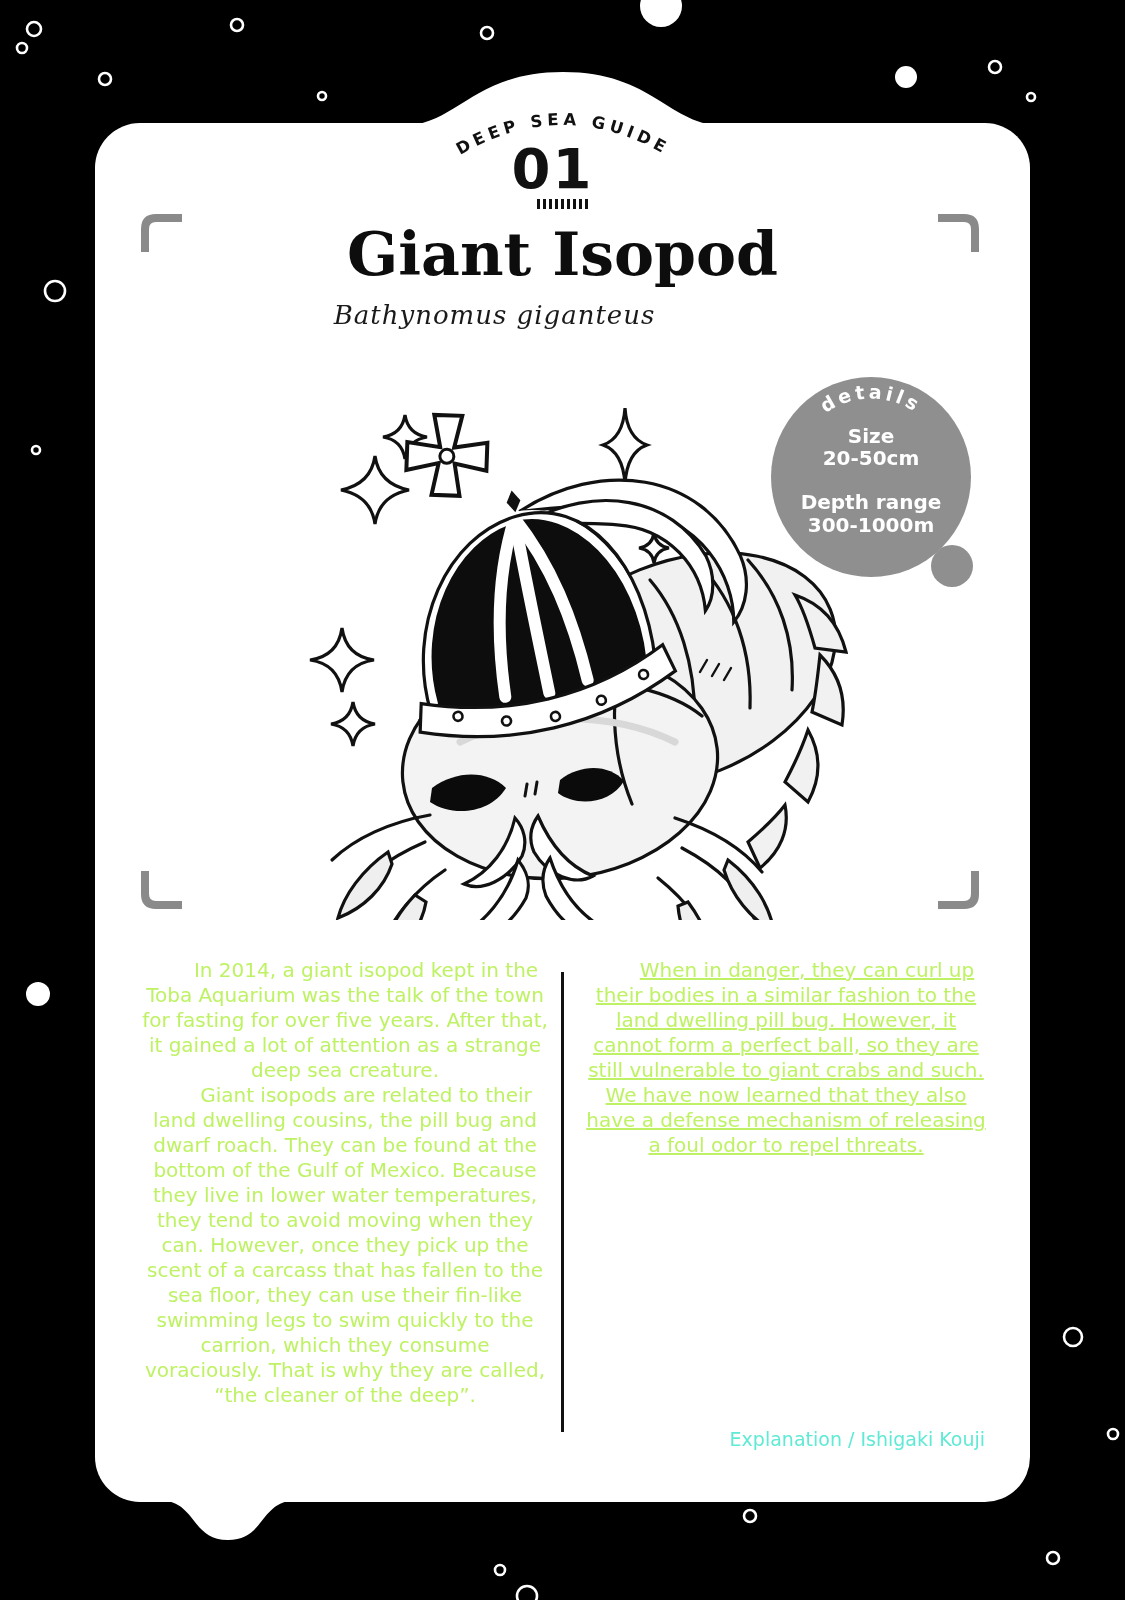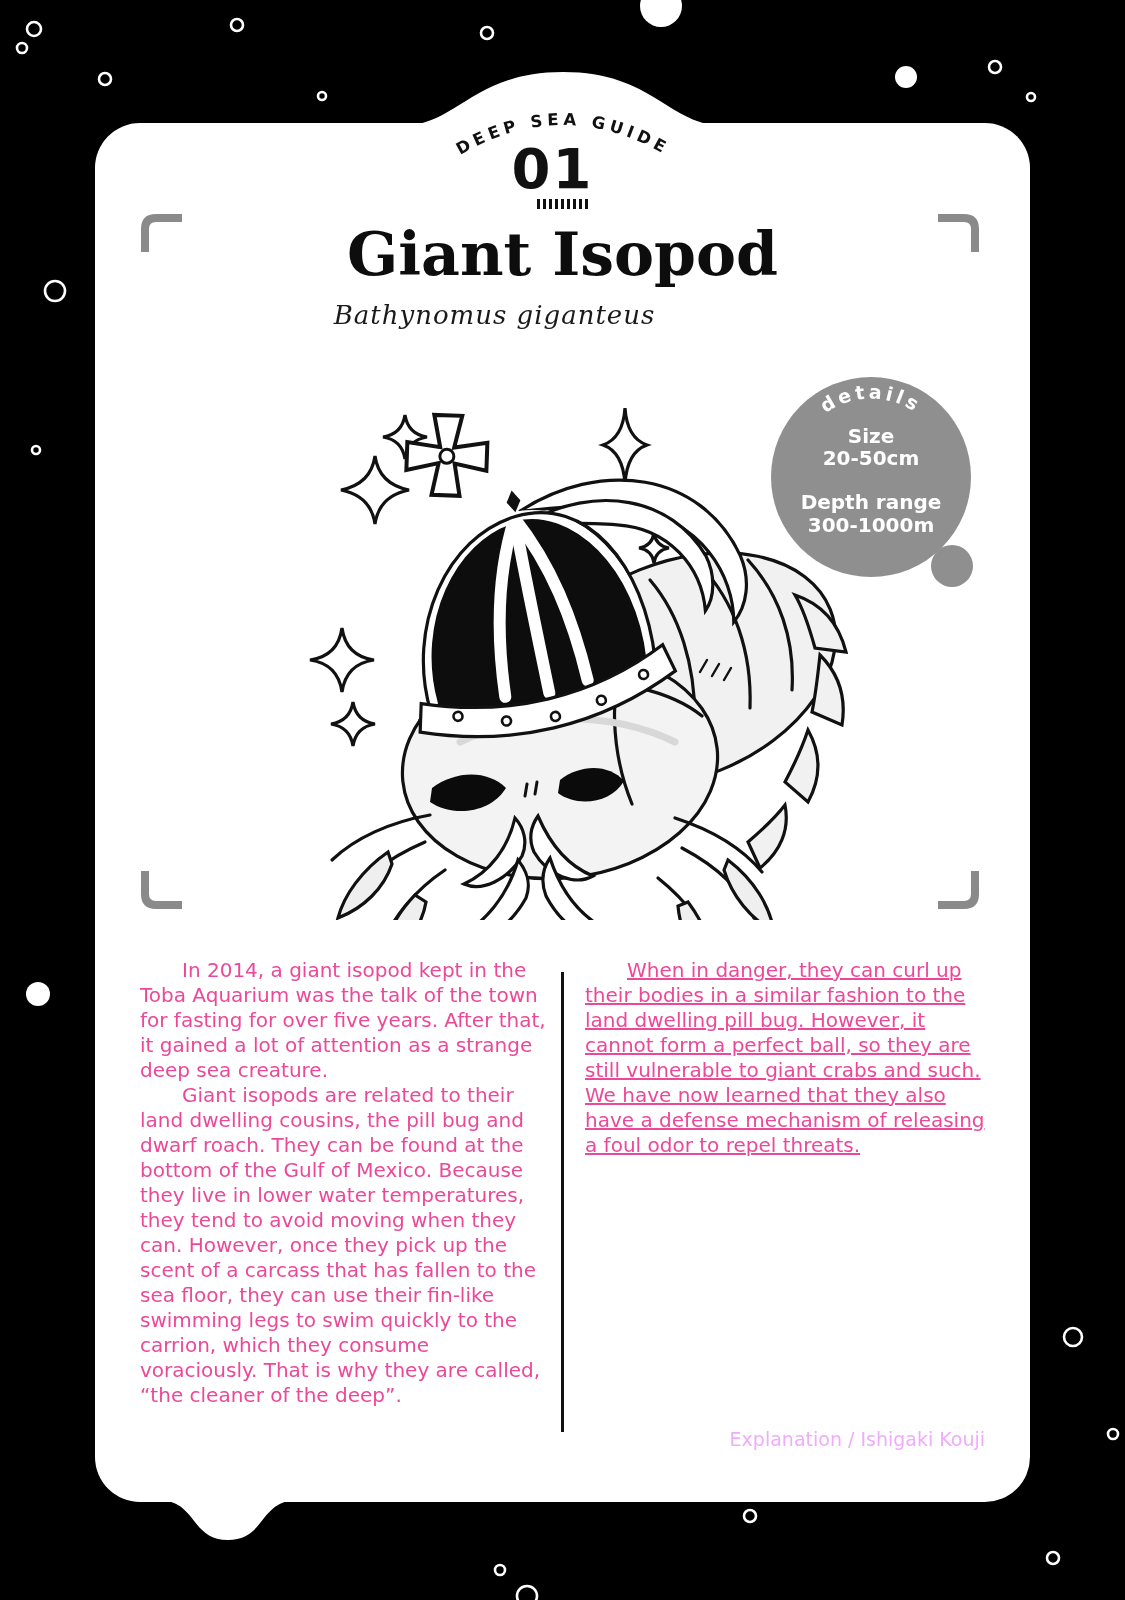--- a/index.html
+++ b/index.html
@@ -13,26 +13,26 @@
   #tick-row{left:95px;top:199px;width:935px;display:flex;justify-content:center;gap:3px;}
   #tick-row span{display:block;width:3px;height:10px;background:#111;}
   
   #page-title{left:95px;top:220px;width:935px;text-align:center;
     font-family:"DejaVu Serif","Liberation Serif",serif;font-weight:bold;
     font-size:60px;line-height:68px;color:#0d0d0d;}
   #scientific-name{left:95px;top:300px;width:799px;text-align:center;
     font-family:"DejaVu Serif","Liberation Serif",serif;font-style:italic;
     font-size:26px;letter-spacing:1px;color:#1a1a1a;}
   
-  .col{top:958px;font-size:20px;line-height:25px;color:#ec4899;text-align:left;}
+  .col{top:958px;font-size:20px;line-height:25px;color:#bef264;text-align:center;}
   #col-left{left:140px;width:410px;}
   #col-right{left:585px;width:402px;text-decoration:underline;}
   .para{margin:0;text-indent:2.1em;}
   #column-divider{left:561px;top:972px;width:3px;height:460px;background:#111;}
-  #credit{right:140px;top:1428px;font-size:19px;color:#f0abfc;}
+  #credit{right:140px;top:1428px;font-size:19px;color:#5eead4;}
   svg text{font-family:"DejaVu Sans",sans-serif;}
 </style>
 </head>
 <body>
 
 <div id="stage">
 
   <svg class="abs" style="left:0;top:0;" width="1125" height="1600" viewBox="0 0 1125 1600">
     <rect x="0" y="0" width="1125" height="1600" fill="#000"></rect>
 

